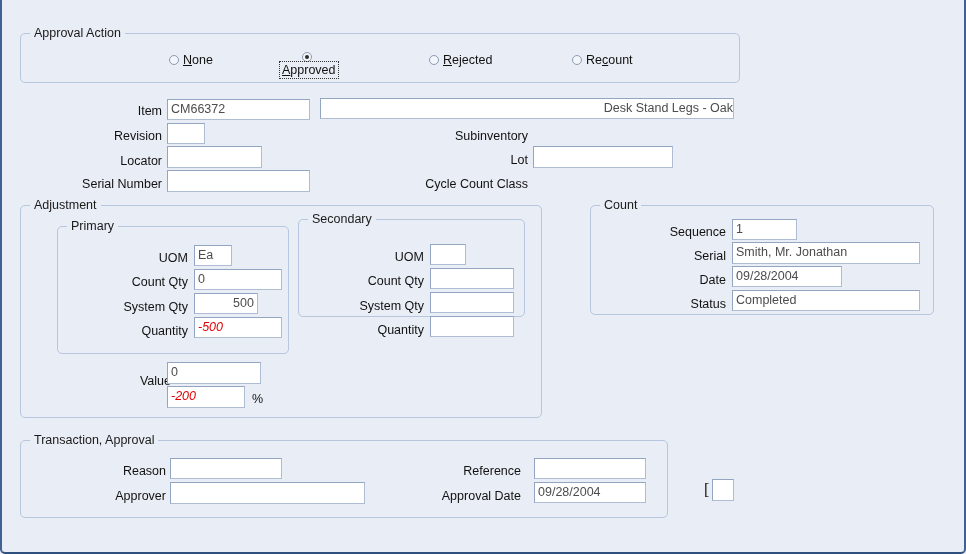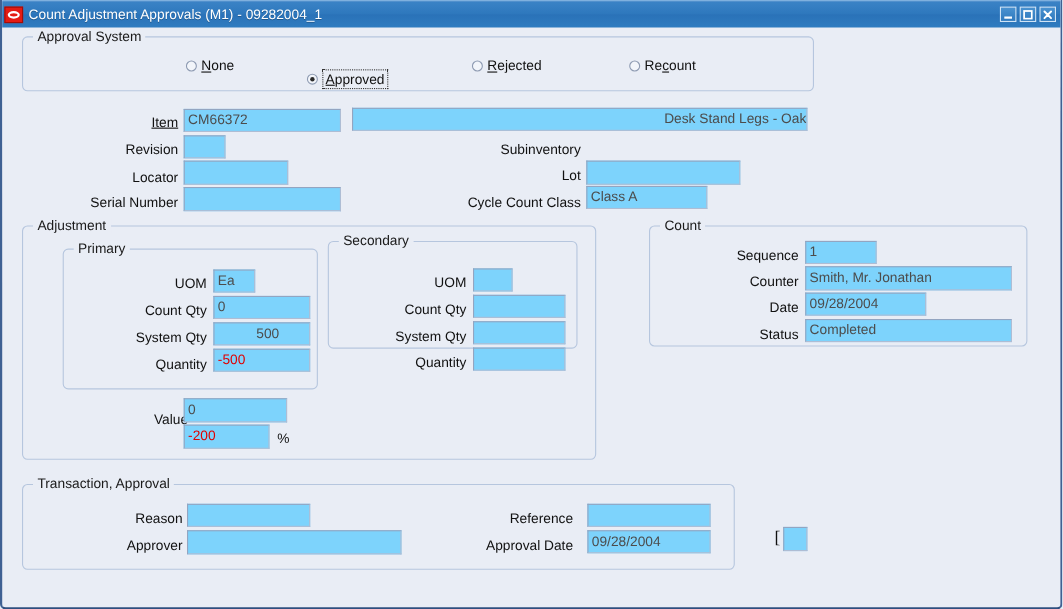--- a/index.html
+++ b/index.html
@@ -87,32 +87,32 @@
     position: absolute;
     font-size: 12.5px;
     color: #111111;
     text-align: right;
     white-space: nowrap;
     line-height: 16px;
   }
 
   .fld {
     position: absolute;
-    background: #7dd3fc;
+    background: #ffffff;
     border: 1px solid #aebdd4;
     border-top-color: #93a5c1;
     border-left-color: #93a5c1;
     font-size: 12.5px;
     color: #4c4c4c;
     padding: 1px 0 0 3px;
     line-height: 16px;
     white-space: nowrap;
     overflow: hidden;
   }
-  .fld.neg { color: #e00000; }
+  .fld.neg { color: #e00000; font-style: italic; }
 
   
   .radio {
     position: absolute;
     display: flex; align-items: center;
     font-size: 12.5px; color: #111111;
     line-height: 16px;
     cursor: default;
   }
   .radio .dot {
@@ -150,103 +150,79 @@
     color: #111111;
     line-height: 16px;
     font-family: "Liberation Serif", serif;
   }
 </style>
 </head>
 <body>
 
 <div id="app">
 
-  <div class="titlebar">
-    <span class="tb-icon">
-        <i></i>
-      </span>
-    <span class="tb-title">Count Adjustment Approvals (M1) - 09282004_1</span>
-    <span class="tb-buttons">
-      <span class="tb-btn">
-        <svg width="9" height="9" viewBox="0 0 9 9">
-            <rect x="1" y="6" width="7" height="2" fill="#ffffff"></rect>
-          </svg>
-      </span>
-      <span class="tb-btn">
-        <svg width="9" height="9" viewBox="0 0 9 9">
-            <rect x="1" y="1" width="7" height="7" fill="none" stroke="#ffffff" stroke-width="1.6"></rect>
-          </svg>
-      </span>
-      <span class="tb-btn">
-        <svg width="9" height="9" viewBox="0 0 9 9">
-            <path d="M1.5 1.5 L7.5 7.5 M7.5 1.5 L1.5 7.5" stroke="#ffffff" stroke-width="1.8" stroke-linecap="round"></path>
-          </svg>
-      </span>
-    </span>
-  </div>
 
   <div class="group" style="left:18px; top:33px; width:720px; height:50px;">
-    <span class="legend">Approval System</span>
+    <span class="legend">Approval Action</span>
 
     <div class="radio" style="left:148px; top:18px;">
       <span class="dot"></span>
       <span class="rlabel"><u>N</u>one</span>
     </div>
 
-    <div class="radio on focused" style="left:258px; top:30px;">
+    <div class="radio on focused" style="left:258px; top:18px;flex-direction:column;">
       <span class="dot"></span>
       <span class="rlabel"><u>A</u>pproved</span>
     </div>
 
     <div class="radio" style="left:408px; top:18px;">
       <span class="dot"></span>
       <span class="rlabel"><u>R</u>ejected</span>
     </div>
 
     <div class="radio" style="left:551px; top:18px;">
       <span class="dot"></span>
       <span class="rlabel">Re<u>c</u>ount</span>
     </div>
   </div>
 
-  <span class="lbl" style="left:60px; top:103px; width:100px;text-decoration:underline;">Item</span>
+  <span class="lbl" style="left:60px; top:103px; width:100px;">Item</span>
   <span class="fld" style="left:165px; top:99px; width:143px; height:21px;">CM66372</span>
   <span class="fld" style="left:318px; top:98px; width:414px; height:21px;text-align:right;">Desk Stand Legs - Oak</span>
 
   <span class="lbl" style="left:55px; top:128px; width:105px;">Revision</span>
   <span class="fld" style="left:165px; top:123px; width:38px; height:21px;"></span>
 
   <span class="lbl" style="left:55px; top:153px; width:105px;">Locator</span>
   <span class="fld" style="left:165px; top:146px; width:95px; height:22px;"></span>
 
   <span class="lbl" style="left:45px; top:176px; width:115px;">Serial Number</span>
   <span class="fld" style="left:165px; top:170px; width:143px; height:22px;"></span>
 
   <span class="lbl" style="left:400px; top:128px; width:126px;">Subinventory</span>
 
   <span class="lbl" style="left:400px; top:152px; width:126px;">Lot</span>
   <span class="fld" style="left:531px; top:146px; width:140px; height:22px;"></span>
 
   <span class="lbl" style="left:380px; top:176px; width:146px;">Cycle Count Class</span>
-  <span class="fld" style="left:531px; top:169px; width:110px; height:21px;">Class A</span>
 
   <div class="group" style="left:18px; top:205px; width:522px; height:213px;">
     <span class="legend">Adjustment</span>
 
     <div class="group" style="left:36px; top:20px; width:232px; height:128px;">
       <span class="legend">Primary</span>
 
       <span class="lbl" style="left:30px; top:23px; width:100px;">UOM</span>
       <span class="fld" style="left:136px; top:18px; width:38px; height:21px;">Ea</span>
 
       <span class="lbl" style="left:20px; top:47px; width:110px;">Count Qty</span>
       <span class="fld" style="left:136px; top:42px; width:88px; height:21px;">0</span>
 
       <span class="lbl" style="left:20px; top:72px; width:110px;">System Qty</span>
-      <span class="fld" style="left:136px; top:66px; width:88px; height:21px;padding-left:38px;">500</span>
+      <span class="fld" style="left:136px; top:66px; width:64px; height:21px;padding-left:38px;">500</span>
 
       <span class="lbl" style="left:20px; top:96px; width:110px;">Quantity</span>
       <span class="fld neg" style="left:136px; top:90px; width:88px; height:21px;">-500</span>
     </div>
 
     <div class="group" style="left:277px; top:13px; width:227px; height:98px;">
       <span class="legend">Secondary</span>
 
       <span class="lbl" style="left:25px; top:29px; width:100px;">UOM</span>
       <span class="fld" style="left:131px; top:24px; width:36px; height:21px;"></span>
@@ -266,21 +242,21 @@
     <span class="fld neg" style="left:146px; top:180px; width:78px; height:22px;">-200</span>
     <span class="pct" style="left:231px; top:185px;">%</span>
   </div>
 
   <div class="group" style="left:588px; top:205px; width:344px; height:110px;">
     <span class="legend">Count</span>
 
     <span class="lbl" style="left:35px; top:18px; width:100px;">Sequence</span>
     <span class="fld" style="left:141px; top:13px; width:65px; height:21px;">1</span>
 
-    <span class="lbl" style="left:35px; top:42px; width:100px;">Counter</span>
+    <span class="lbl" style="left:35px; top:42px; width:100px;">Serial</span>
     <span class="fld" style="left:141px; top:36px; width:188px; height:22px;">Smith, Mr. Jonathan</span>
 
     <span class="lbl" style="left:35px; top:66px; width:100px;">Date</span>
     <span class="fld" style="left:141px; top:60px; width:110px; height:21px;">09/28/2004</span>
 
     <span class="lbl" style="left:35px; top:90px; width:100px;">Status</span>
     <span class="fld" style="left:141px; top:84px; width:188px; height:21px;">Completed</span>
   </div>
 
   <div class="group" style="left:18px; top:440px; width:648px; height:78px;">

